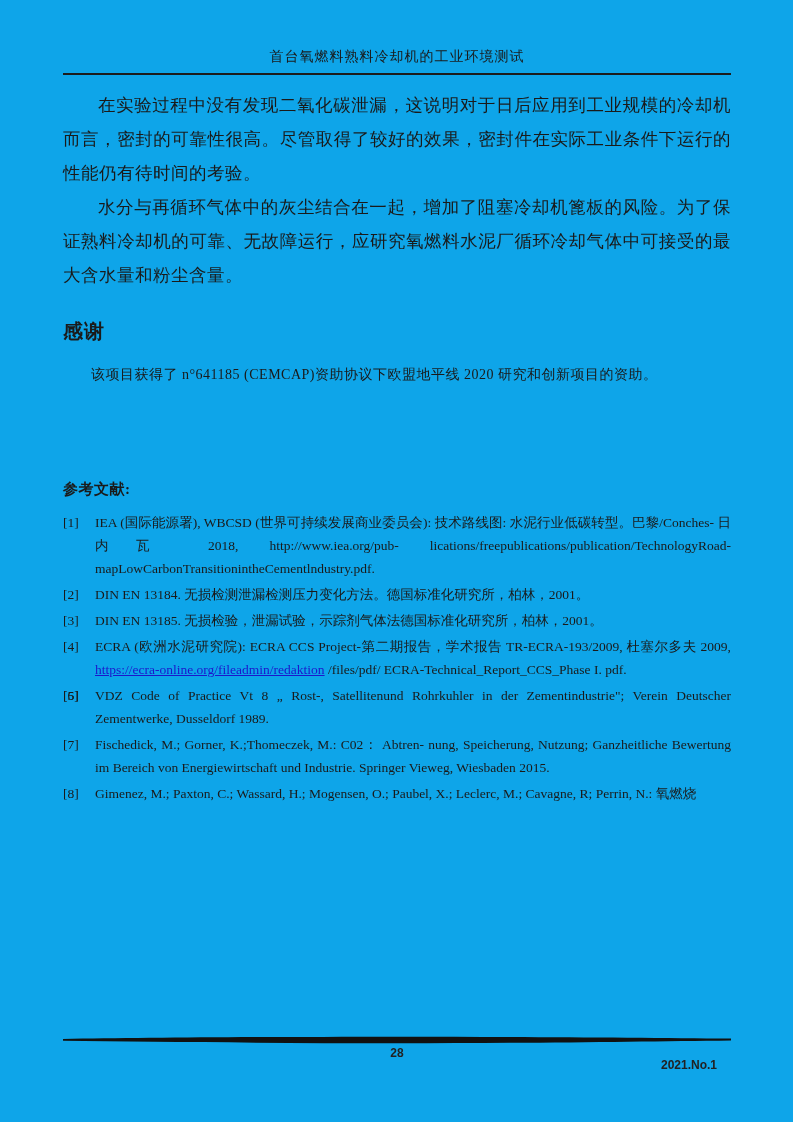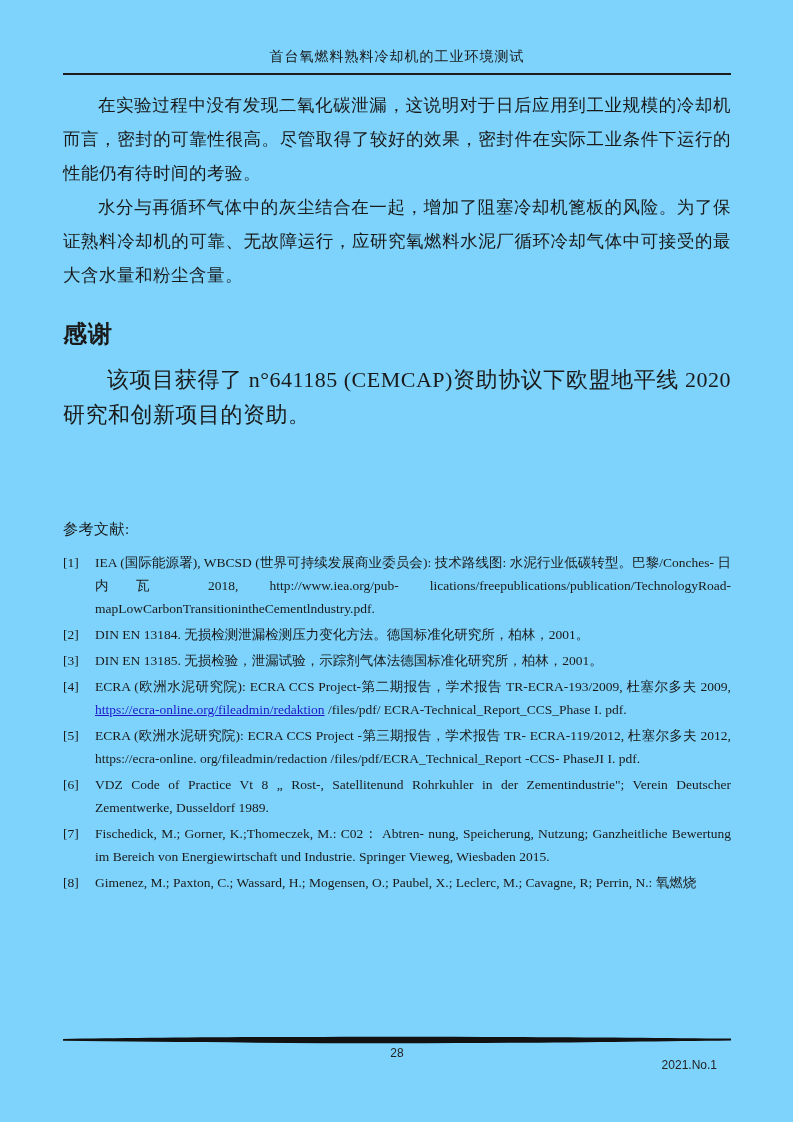--- a/index.html
+++ b/index.html
@@ -1,21 +1,21 @@
 <!DOCTYPE html>
 <html><head>
 <meta charset="utf-8">
 <style>
   html, body { margin: 0; padding: 0; background: #e8e8e8; }
   .page {
     position: relative;
     width: 793px;
     height: 1122px;
     margin: 0 auto;
-    background: #7dd3fc;
+    background: #0ea5e9;
     color: #1a1a1a;
     font-family: "Liberation Serif", "DejaVu Serif", serif;
     overflow: hidden;
     box-sizing: border-box;
   }
   .content {
     position: absolute;
     left: 63px;
     right: 62px;
     top: 48px;
@@ -31,36 +31,36 @@
   .para {
     margin: 0;
     font-size: 17.5px;
     line-height: 34px;
     text-align: justify;
     text-indent: 2em;
     letter-spacing: 0.5px;
   }
   .ack-heading {
     margin: 26px 0 12px 0;
-    font-size: 24px;
+    font-size: 20px;
     font-weight: bold;
     letter-spacing: 1px;
   }
   .ack-text {
     margin: 0;
-    font-size: 22px;
+    font-size: 14px;
     line-height: 35px;
     text-align: justify;
     text-indent: 2em;
     letter-spacing: 0.5px;
   }
   .ref-heading {
     margin: 88px 0 12px 0;
     font-size: 15px;
-    font-weight: normal;
+    font-weight: bold;
     letter-spacing: 0.5px;
   }
   .ref-list { }
   .ref-item {
     position: relative;
     padding-left: 32px;
     font-size: 13.5px;
     line-height: 23px;
     text-align: justify;
     margin-bottom: 3px;
@@ -72,20 +72,21 @@
   }
   .ref-link {
     text-decoration: underline;
     cursor: pointer;
   }
   .footer {
     position: absolute;
     left: 63px;
     right: 62px;
     top: 1036px;
+    font-weight: bold;
   }
   .footer-bar-svg { display: block; width: 100%; height: 8px; }
   .footer-row {
     position: relative;
     height: 18px;
     margin-top: 2px;
     font-family: "Liberation Sans", "DejaVu Sans", sans-serif;
     font-size: 12px;
     color: #222;
   }
@@ -115,21 +116,21 @@
 
     <div class="ack-heading">感谢</div>
     <p class="ack-text">该项目获得了 n°641185 (CEMCAP)资助协议下欧盟地平线 2020 研究和创新项目的资助。</p>
 
     <div class="ref-heading">参考文献:</div>
     <div class="ref-list" id="ref-list">
         <div class="ref-item"><span class="ref-label">[1]</span><span>IEA (国际能源署), WBCSD (世界可持续发展商业委员会): 技术路线图: 水泥行业低碳转型。巴黎/Conches- 日内瓦 2018, http://www.iea.org/pub- lications/freepublications/publication/TechnologyRoad- mapLowCarbonTransitionintheCementlndustry.pdf.</span></div>
         <div class="ref-item"><span class="ref-label">[2]</span><span>DIN EN 13184. 无损检测泄漏检测压力变化方法。德国标准化研究所，柏林，2001。</span></div>
         <div class="ref-item"><span class="ref-label">[3]</span><span>DIN EN 13185. 无损检验，泄漏试验，示踪剂气体法德国标准化研究所，柏林，2001。</span></div>
         <div class="ref-item"><span class="ref-label">[4]</span><span><span>ECRA (欧洲水泥研究院): ECRA CCS Project-第二期报告，学术报告 TR-ECRA-193/2009, 杜塞尔多夫 2009, </span><a class="ref-link" style="color: rgb(28, 23, 204);">https://ecra-online.org/fileadmin/redaktion</a><span> /files/pdf/ ECRA-Technical_Report_CCS_Phase I. pdf.</span></span></div>
-        <div class="ref-item"><span class="ref-label">[5]</span><span>ECRA (欧洲水泥研究院): ECRA CCS Project -第三期报告，学术报告 TR- ECRA-119/2012, 杜塞尔多夫 2012, https://ecra-online. org/fileadmin/redaction /files/pdf/ECRA_Technical_Report -CCS- PhaseJI I. pdf.</span></div>
+        <div class="ref-item"><span class="ref-label">[5]</span></div>
         <div class="ref-item"><span class="ref-label">[6]</span><span>VDZ Code of Practice Vt 8 „ Rost-, Satellitenund Rohrkuhler in der Zementindustrie"; Verein Deutscher Zementwerke, Dusseldorf 1989.</span></div>
         <div class="ref-item"><span class="ref-label">[7]</span><span>Fischedick, M.; Gorner, K.;Thomeczek, M.: C02： Abtren- nung, Speicherung, Nutzung; Ganzheitliche Bewertung im Bereich von Energiewirtschaft und Industrie. Springer Vieweg, Wiesbaden 2015.</span></div>
         <div class="ref-item"><span class="ref-label">[8]</span><span>Gimenez, M.; Paxton, C.; Wassard, H.; Mogensen, O.; Paubel, X.; Leclerc, M.; Cavagne, R; Perrin, N.: 氧燃烧</span></div>
       </div>
 
   </div>
 
   <div class="footer">
     <svg class="footer-bar-svg" viewBox="0 0 670 8" preserveAspectRatio="none" aria-hidden="true">
       <path d="M0,3 C80,1.6 200,0.8 335,0.7 C460,0.7 580,1.6 670,2.6 L670,4.4 C580,5.4 470,7.2 335,7.3 C210,7.2 90,5.6 0,4.8 Z" fill="#111"></path>

